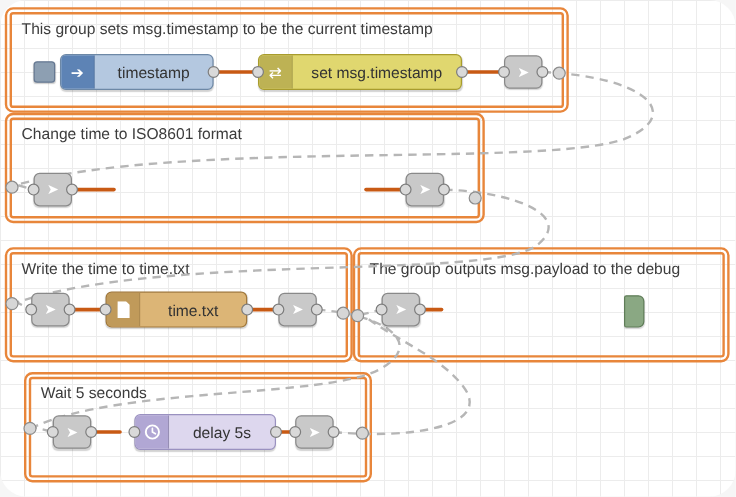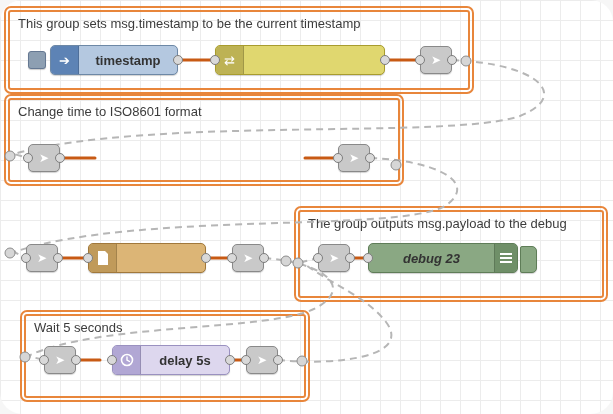--- a/index.html
+++ b/index.html
@@ -19,21 +19,21 @@
   .group-label{
     position:absolute;top:4px;left:8px;font-size:13px;color:#3c3c3c;white-space:nowrap;
   }
   .wires{position:absolute;left:0;top:0;pointer-events:none;}
   .node{
     position:absolute;height:30px;border:1px solid #999;border-radius:5px;
     display:flex;align-items:stretch;font-size:13px;color:#333;
     box-shadow:0 1px 1px rgba(0,0,0,.18);box-sizing:border-box;background:#ddd;
   }
   .node-label{flex:1;display:flex;align-items:center;justify-content:center;
-    padding:0 8px;white-space:nowrap;font-weight:bold;}
+    padding:0 8px;white-space:nowrap;}
   .icon-region{
     width:27px;flex:0 0 27px;display:flex;align-items:center;justify-content:center;
     color:#fff;border-right:1px solid rgba(0,0,0,.15);border-radius:4px 0 0 4px;font-size:13px;
   }
   .icon-region.right{border-right:none;border-left:1px solid rgba(0,0,0,.15);
     border-radius:0 4px 4px 0;width:22px;flex:0 0 22px;}
   .port{
     position:absolute;width:10px;height:10px;background:#d9d9d9;border:1px solid #7d7d7d;
     border-radius:50%;top:50%;transform:translateY(-50%);box-sizing:border-box;
   }
@@ -68,20 +68,23 @@
 <body>
 
 <div class="canvas">
 
   <div class="group" style="left:8px;top:10px;width:458px;height:76px">
     <span class="group-label">This group sets msg.timestamp to be the current timestamp</span>
   </div>
   <div class="group" style="left:8px;top:98px;width:388px;height:80px">
     <span class="group-label">Change time to ISO8601 format</span>
   </div>
+  <div class="group" style="left:8px;top:210px;width:278px;height:84px">
+    <span class="group-label">Write the time to time.txt</span>
+  </div>
   <div class="group" style="left:298px;top:210px;width:302px;height:84px">
     <span class="group-label">The group outputs msg.payload to the debug</span>
   </div>
   <div class="group" style="left:24px;top:314px;width:278px;height:80px">
     <span class="group-label">Wait 5 seconds</span>
   </div>
 
   <svg class="wires" width="613" height="414" viewBox="0 0 613 414">
 
     <g stroke="#c85a14" stroke-width="3" fill="none" stroke-linecap="round">
@@ -122,20 +125,21 @@
       <span>➔</span>
     </span>
     <span class="node-label">timestamp</span>
     <i class="port pr"></i>
   </div>
 
   <div class="node node-change" style="left:215px;top:45px;width:170px">
     <span class="icon-region">
       <span>⇄</span>
     </span>
+    <span class="node-label">set msg.timestamp</span>
     <i class="port pl"></i>
     <i class="port pr"></i>
   </div>
 
   <div class="node link-node" style="left:420px;top:46px">
     <span class="glyph">➤</span>
     <i class="port pl"></i>
     <i class="port pr"></i>
   </div>
 
@@ -157,47 +161,37 @@
     <i class="port pl"></i>
     <i class="port pr"></i>
   </div>
 
   <div class="node node-file" style="left:88px;top:243px;width:118px">
     <span class="icon-region">
       <svg class="svg-icon" width="12" height="14" viewBox="0 0 12 14">
         <path d="M1 0 h7 l3 3 v11 h-10 z" fill="#ffffff"></path>
       </svg>
     </span>
+    <span class="node-label">time.txt</span>
     <i class="port pl"></i>
     <i class="port pr"></i>
   </div>
 
   <div class="node link-node" style="left:232px;top:244px">
     <span class="glyph">➤</span>
     <i class="port pl"></i>
     <i class="port pr"></i>
   </div>
 
   <div class="node link-node" style="left:318px;top:244px">
     <span class="glyph">➤</span>
     <i class="port pl"></i>
     <i class="port pr"></i>
   </div>
 
-  <div class="node node-debug" style="left:368px;top:243px;width:150px">
-    <span class="node-label">debug 23</span>
-    <span class="icon-region right">
-      <svg class="svg-icon" width="12" height="12" viewBox="0 0 12 12">
-        <rect x="0" y="1" width="12" height="2" fill="#ffffff"></rect>
-        <rect x="0" y="5" width="12" height="2" fill="#ffffff"></rect>
-        <rect x="0" y="9" width="12" height="2" fill="#ffffff"></rect>
-      </svg>
-    </span>
-    <i class="port pl"></i>
-  </div>
 
   <div class="debug-toggle" style="left:520px;top:246px"></div>
 
   <div class="node link-node" style="left:44px;top:346px">
     <span class="glyph">➤</span>
     <i class="port pl"></i>
     <i class="port pr"></i>
   </div>
 
   <div class="node node-delay" style="left:112px;top:345px;width:118px">

